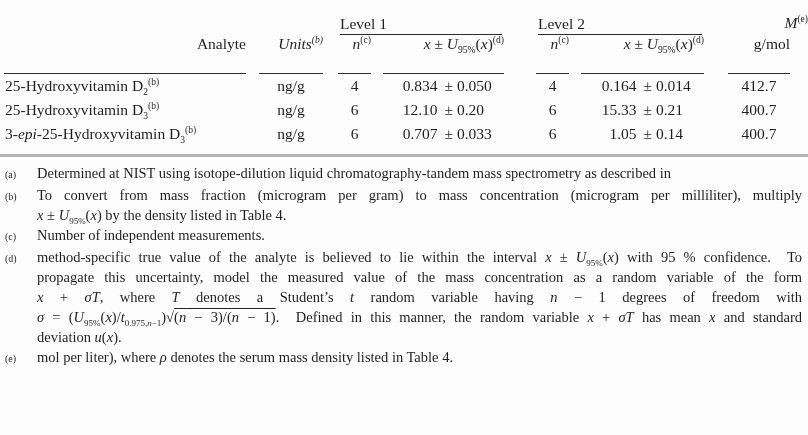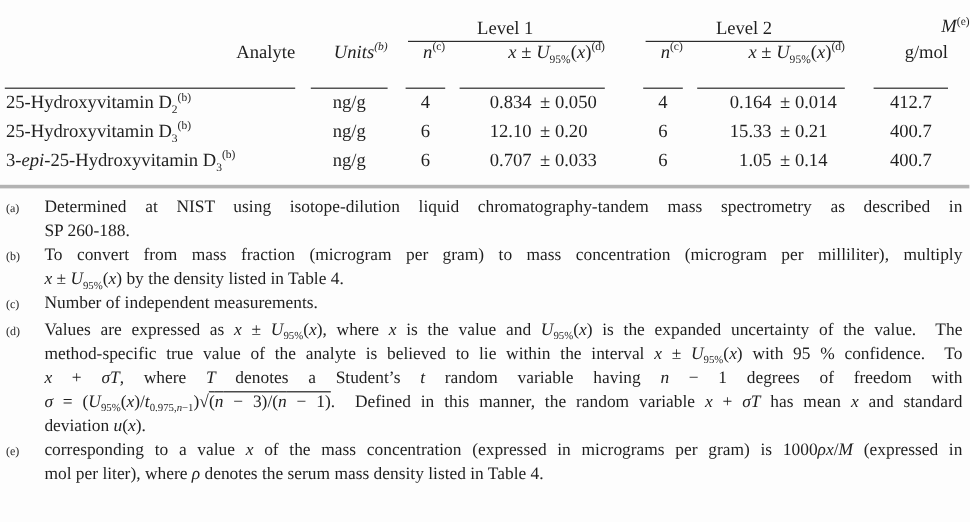--- a/index.html
+++ b/index.html
@@ -24,30 +24,30 @@
   col.c-gap     { width: 20px; }
   col.c-n2      { width: 45px; }
   col.c-xu2     { width: 135px; }
   col.c-m       { width: 98px; }
 
   td { padding: 0; }
   .r-group td { height: 26px; vertical-align: bottom; }
   .r-head  td { height: 30px; vertical-align: bottom; }
   .r-data  td { height: 24px; vertical-align: middle; }
 
-  .grule { margin: 0 8px; border-bottom: 1.6px solid #2b2b2b; text-align: center; padding-bottom: 1px; }
+  .grule { margin: 0 8px; border-bottom: 1.6px solid #2b2b2b; padding-bottom: 1px; }
   .crule { margin: 0 6px; border-bottom: 1.6px solid #2b2b2b; text-align: right; padding-bottom: 20px; white-space: nowrap; }
   .crule.w-analyte { margin: 0 4px; }
   .crule.w-units   { margin: 0 9px; font-style: italic; }
   .crule.w-gmol    { margin: 0 18px; }
   .mh { text-align: right; padding-bottom: 3px; }
 
   td.analyte { text-align: left; padding-left: 5px; white-space: nowrap; }
   td.c { text-align: center; margin-top: 12px; }
-  .xuwrap { display: flex; justify-content: flex-end; white-space: nowrap; }
+  .xuwrap { display: flex; justify-content: center; white-space: nowrap; }
   .xv { width: 55px; text-align: right; padding-right: 7px; flex: none; }
   .xd { width: 60px; text-align: left; flex: none; }
 
   sup { font-size: 62%; line-height: 0; vertical-align: super; }
   sub { font-size: 62%; line-height: 0; vertical-align: sub; }
   i { font-style: italic; }
   .ol { text-decoration: overline; }
 
   .tbl-bottom { height: 0; border-bottom: 3px solid #b3b3b3; margin-top: 8px; }
 
@@ -180,48 +180,46 @@
   </tbody>
     </table>
 
   <div class="tbl-bottom"></div>
 
   <div class="footnotes">
     <div class="fn">
       <span class="fn-m">(a)</span>
       <div class="fn-t">
           <div class="fn-line">Determined at NIST using isotope-dilution liquid chromatography-tandem mass spectrometry as described in</div>
-          <div class="fn-line">SP 260-188.</div>
         </div>
     </div>
     <div class="fn">
       <span class="fn-m">(b)</span>
       <div class="fn-t">
           <div class="fn-line">To convert from mass fraction (microgram per gram) to mass concentration (microgram per milliliter), multiply</div>
           <div class="fn-line"><i>x</i> ± <i>U</i><sub>95%</sub>(<i>x</i>) by the density listed in Table 4.</div>
         </div>
     </div>
     <div class="fn">
       <span class="fn-m">(c)</span>
       <div class="fn-t">
           <div class="fn-line">Number of independent measurements.</div>
         </div>
     </div>
     <div class="fn">
       <span class="fn-m">(d)</span>
       <div class="fn-t">
-          <div class="fn-line">Values are expressed as <i>x</i> ± <i>U</i><sub>95%</sub>(<i>x</i>), where <i>x</i> is the value and <i>U</i><sub>95%</sub>(<i>x</i>) is the expanded uncertainty of the value.&nbsp; The</div>
           <div class="fn-line">method-specific true value of the analyte is believed to lie within the interval <i>x</i> ± <i>U</i><sub>95%</sub>(<i>x</i>) with 95 % confidence.&nbsp; To</div>
+          <div class="fn-line">propagate this uncertainty, model the measured value of the mass concentration as a random variable of the form</div>
           <div class="fn-line"><i>x</i> + <i>σT</i>, where <i>T</i> denotes a Student’s <i>t</i> random variable having <i>n</i> − 1 degrees of freedom with</div>
           <div class="fn-line"><i>σ</i> = (<i>U</i><sub>95%</sub>(<i>x</i>)/<i>t</i><sub>0.975,<i>n</i>−1</sub>)√<span class="ol">(<i>n</i> − 3)/(<i>n</i> − 1)</span>.&nbsp; Defined in this manner, the random variable <i>x</i> + <i>σT</i> has mean <i>x</i> and standard</div>
           <div class="fn-line">deviation <i>u</i>(<i>x</i>).</div>
         </div>
     </div>
     <div class="fn">
       <span class="fn-m">(e)</span>
       <div class="fn-t">
-          <div class="fn-line">corresponding to a value <i>x</i> of the mass concentration (expressed in micrograms per gram) is 1000<i>ρx</i>/<i>M</i> (expressed in</div>
           <div class="fn-line">mol per liter), where <i>ρ</i> denotes the serum mass density listed in Table 4.</div>
         </div>
     </div>
   </div>
 
 </div>
 
 </body></html>

